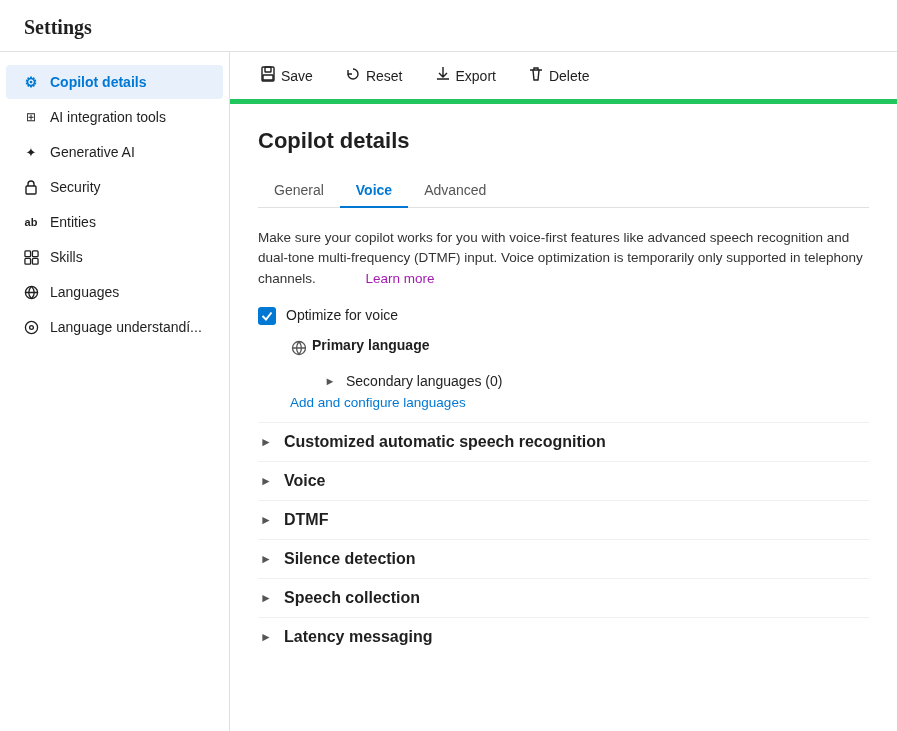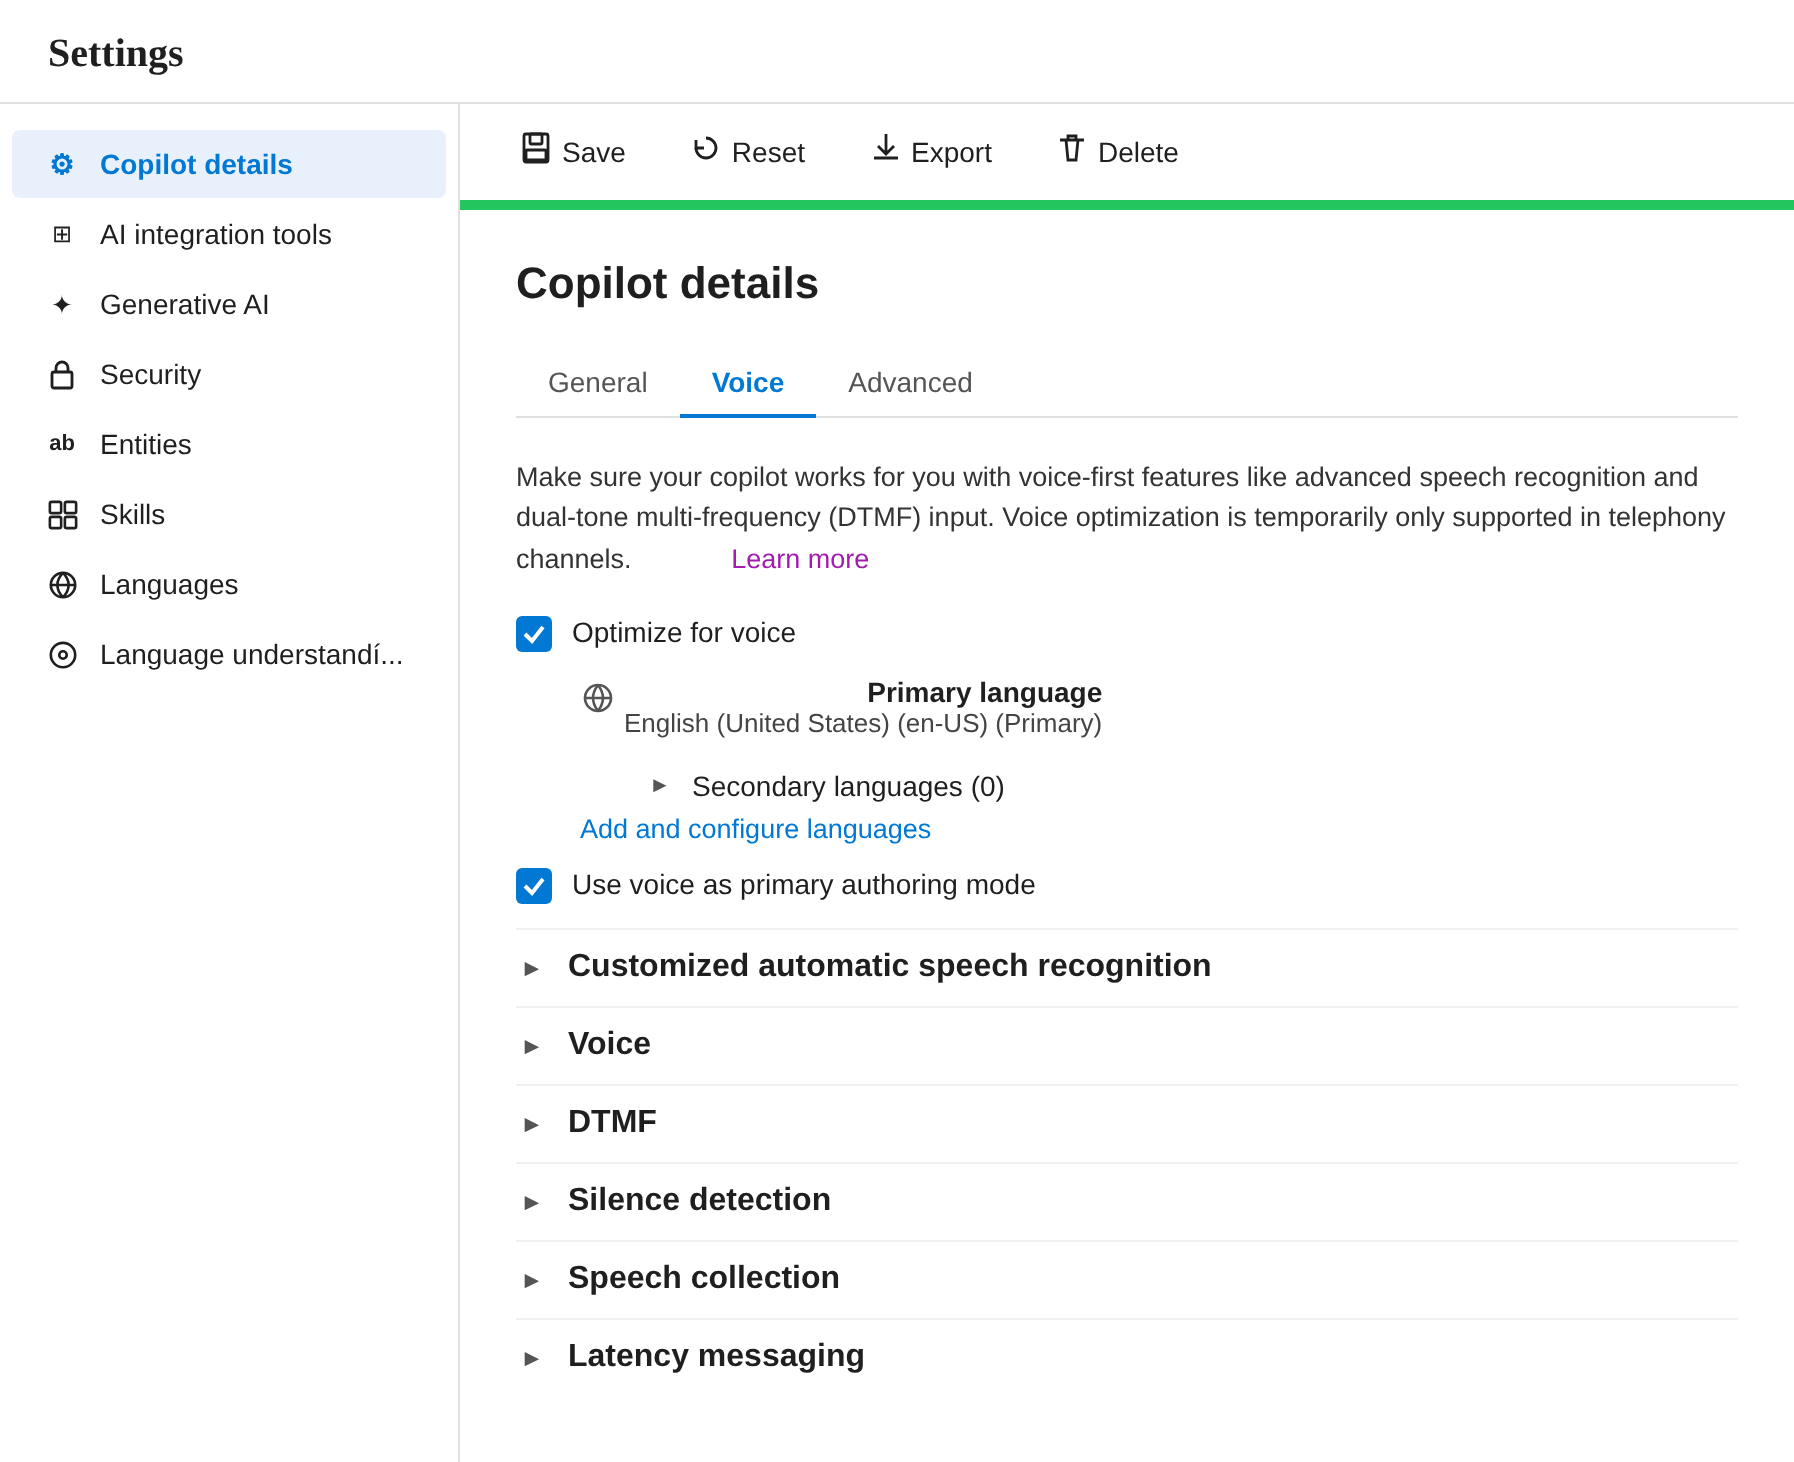--- a/index.html
+++ b/index.html
@@ -421,39 +421,30 @@
       <div class="indented">
         <div class="primary-lang-row">
           <div class="lang-icon">
             <svg viewBox="0 0 16 16" width="16" height="16" fill="none" stroke="currentColor" stroke-width="1.3">
               <circle cx="8" cy="8" r="6.5"></circle>
               <path d="M8 1.5c-1.5 2-2.5 4-2.5 6.5s1 4.5 2.5 6.5M8 1.5c1.5 2 2.5 4 2.5 6.5s-1 4.5-2.5 6.5M1.5 8h13"></path>
             </svg>
           </div>
           <div class="lang-content">
             <span class="lang-label">Primary language</span>
-            <span class="lang-value">English (United States) (en-US) (Primary)</span>
           </div>
         </div>
 
         <div class="expand-row secondary">
           <div class="chevron">►</div>
           <span class="row-label">Secondary languages (0)</span>
         </div>
         <a href="#" class="add-link">Add and configure languages</a>
       </div>
 
-      <div class="checkbox-row" style="margin-top:4px">
-        <div class="checkbox-box">
-          <svg viewBox="0 0 12 12" fill="none" stroke="white" stroke-width="2">
-            <polyline points="1.5,6 5,9.5 10.5,2.5"></polyline>
-          </svg>
-        </div>
-        <span class="checkbox-label">Use voice as primary authoring mode</span>
-      </div>
 
       <div class="section-expand-row">
         <div class="section-chevron">►</div>
         <span class="section-label">Customized automatic speech recognition</span>
       </div>
 
       <div class="section-expand-row">
         <div class="section-chevron">►</div>
         <span class="section-label">Voice</span>
       </div>

